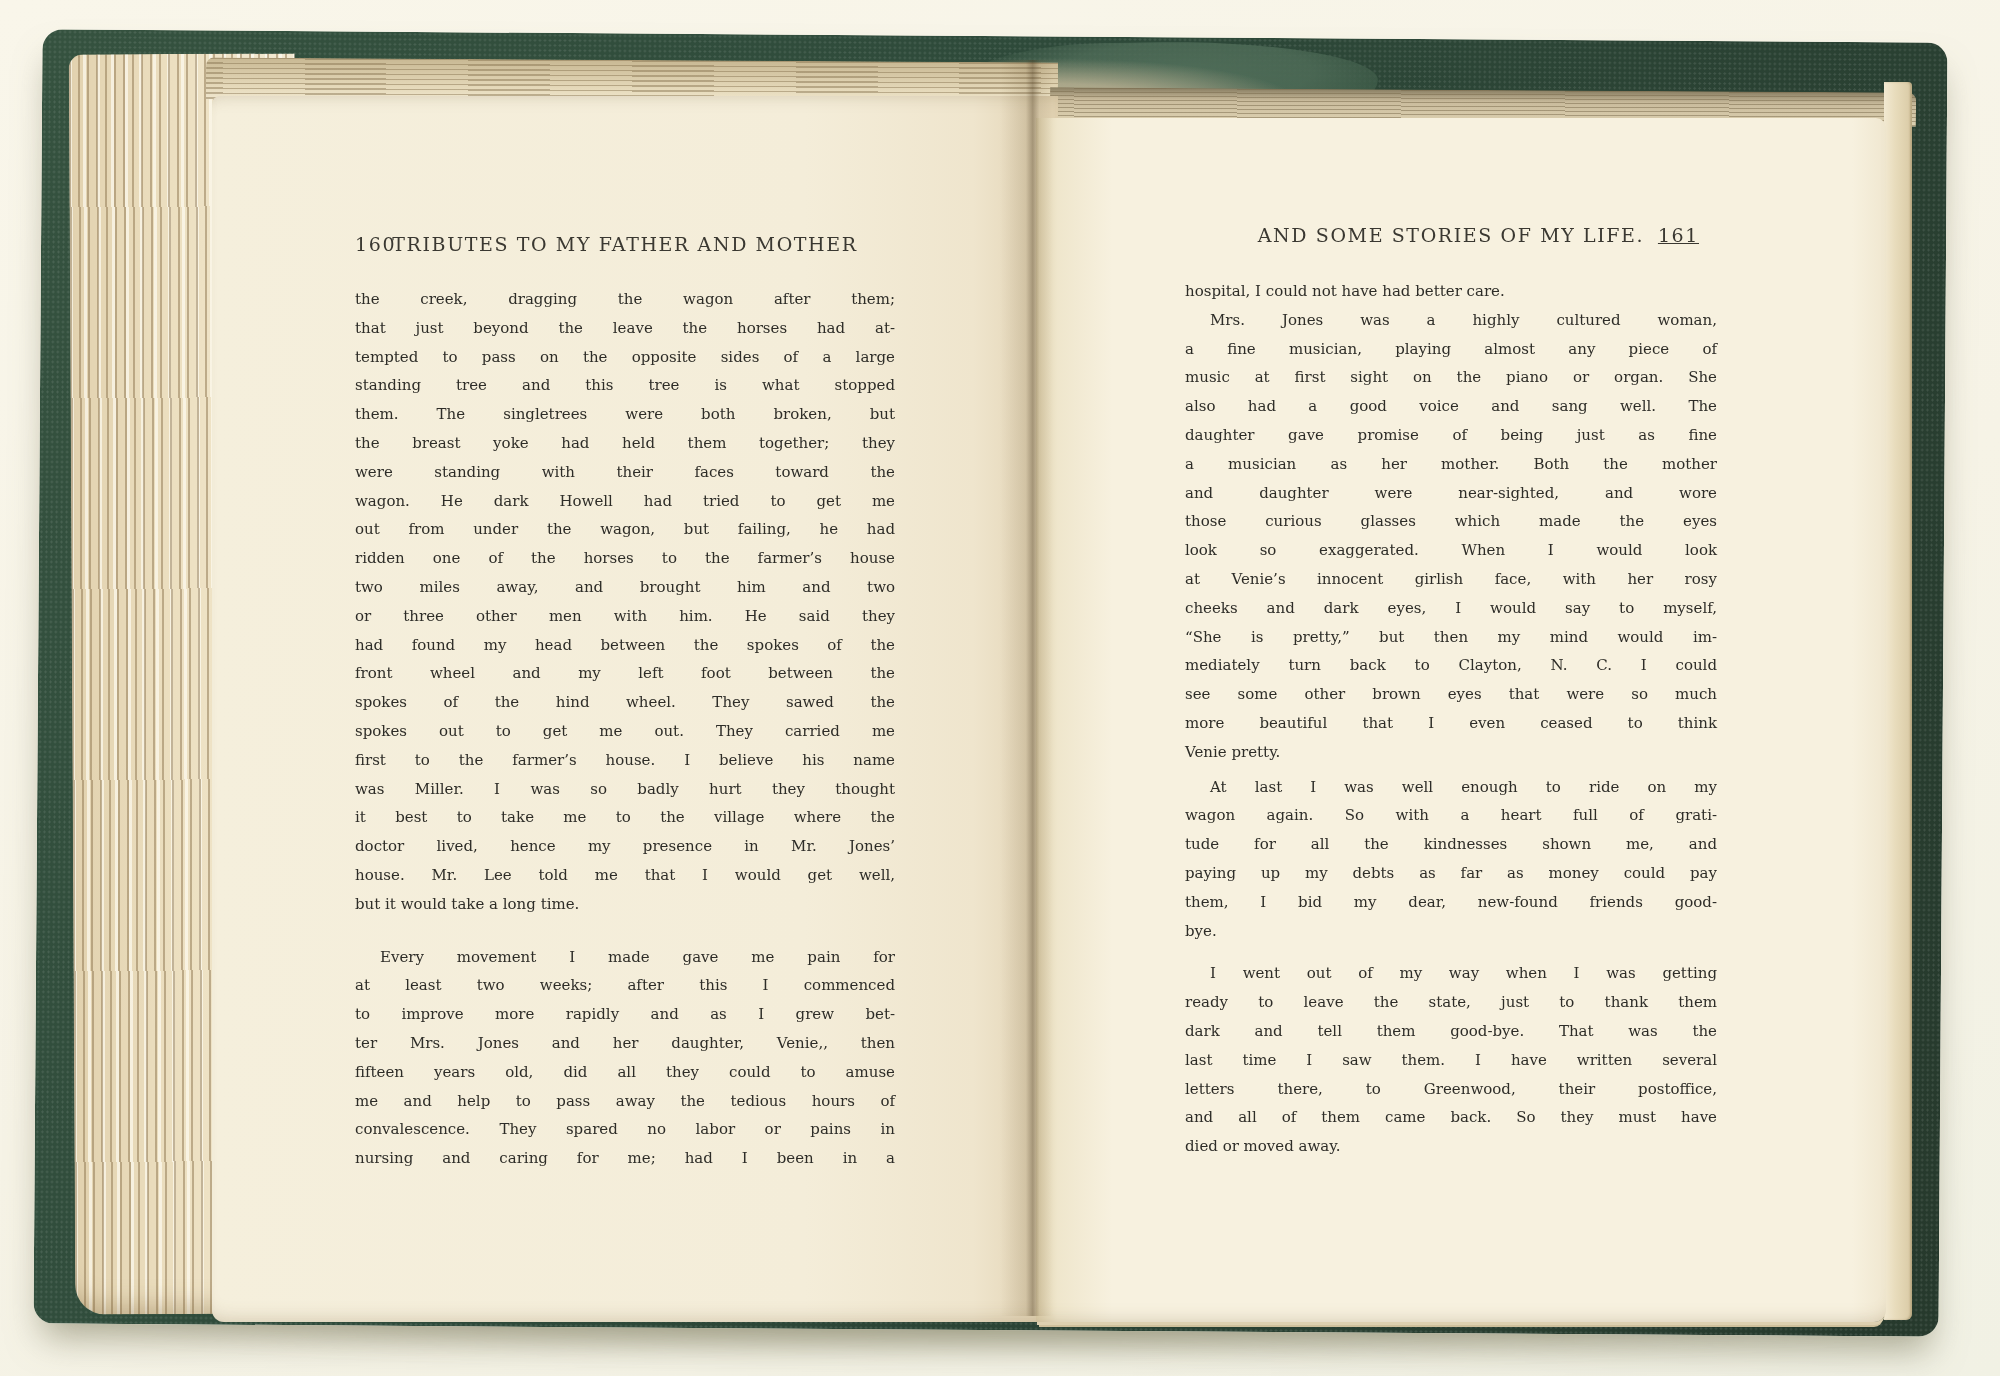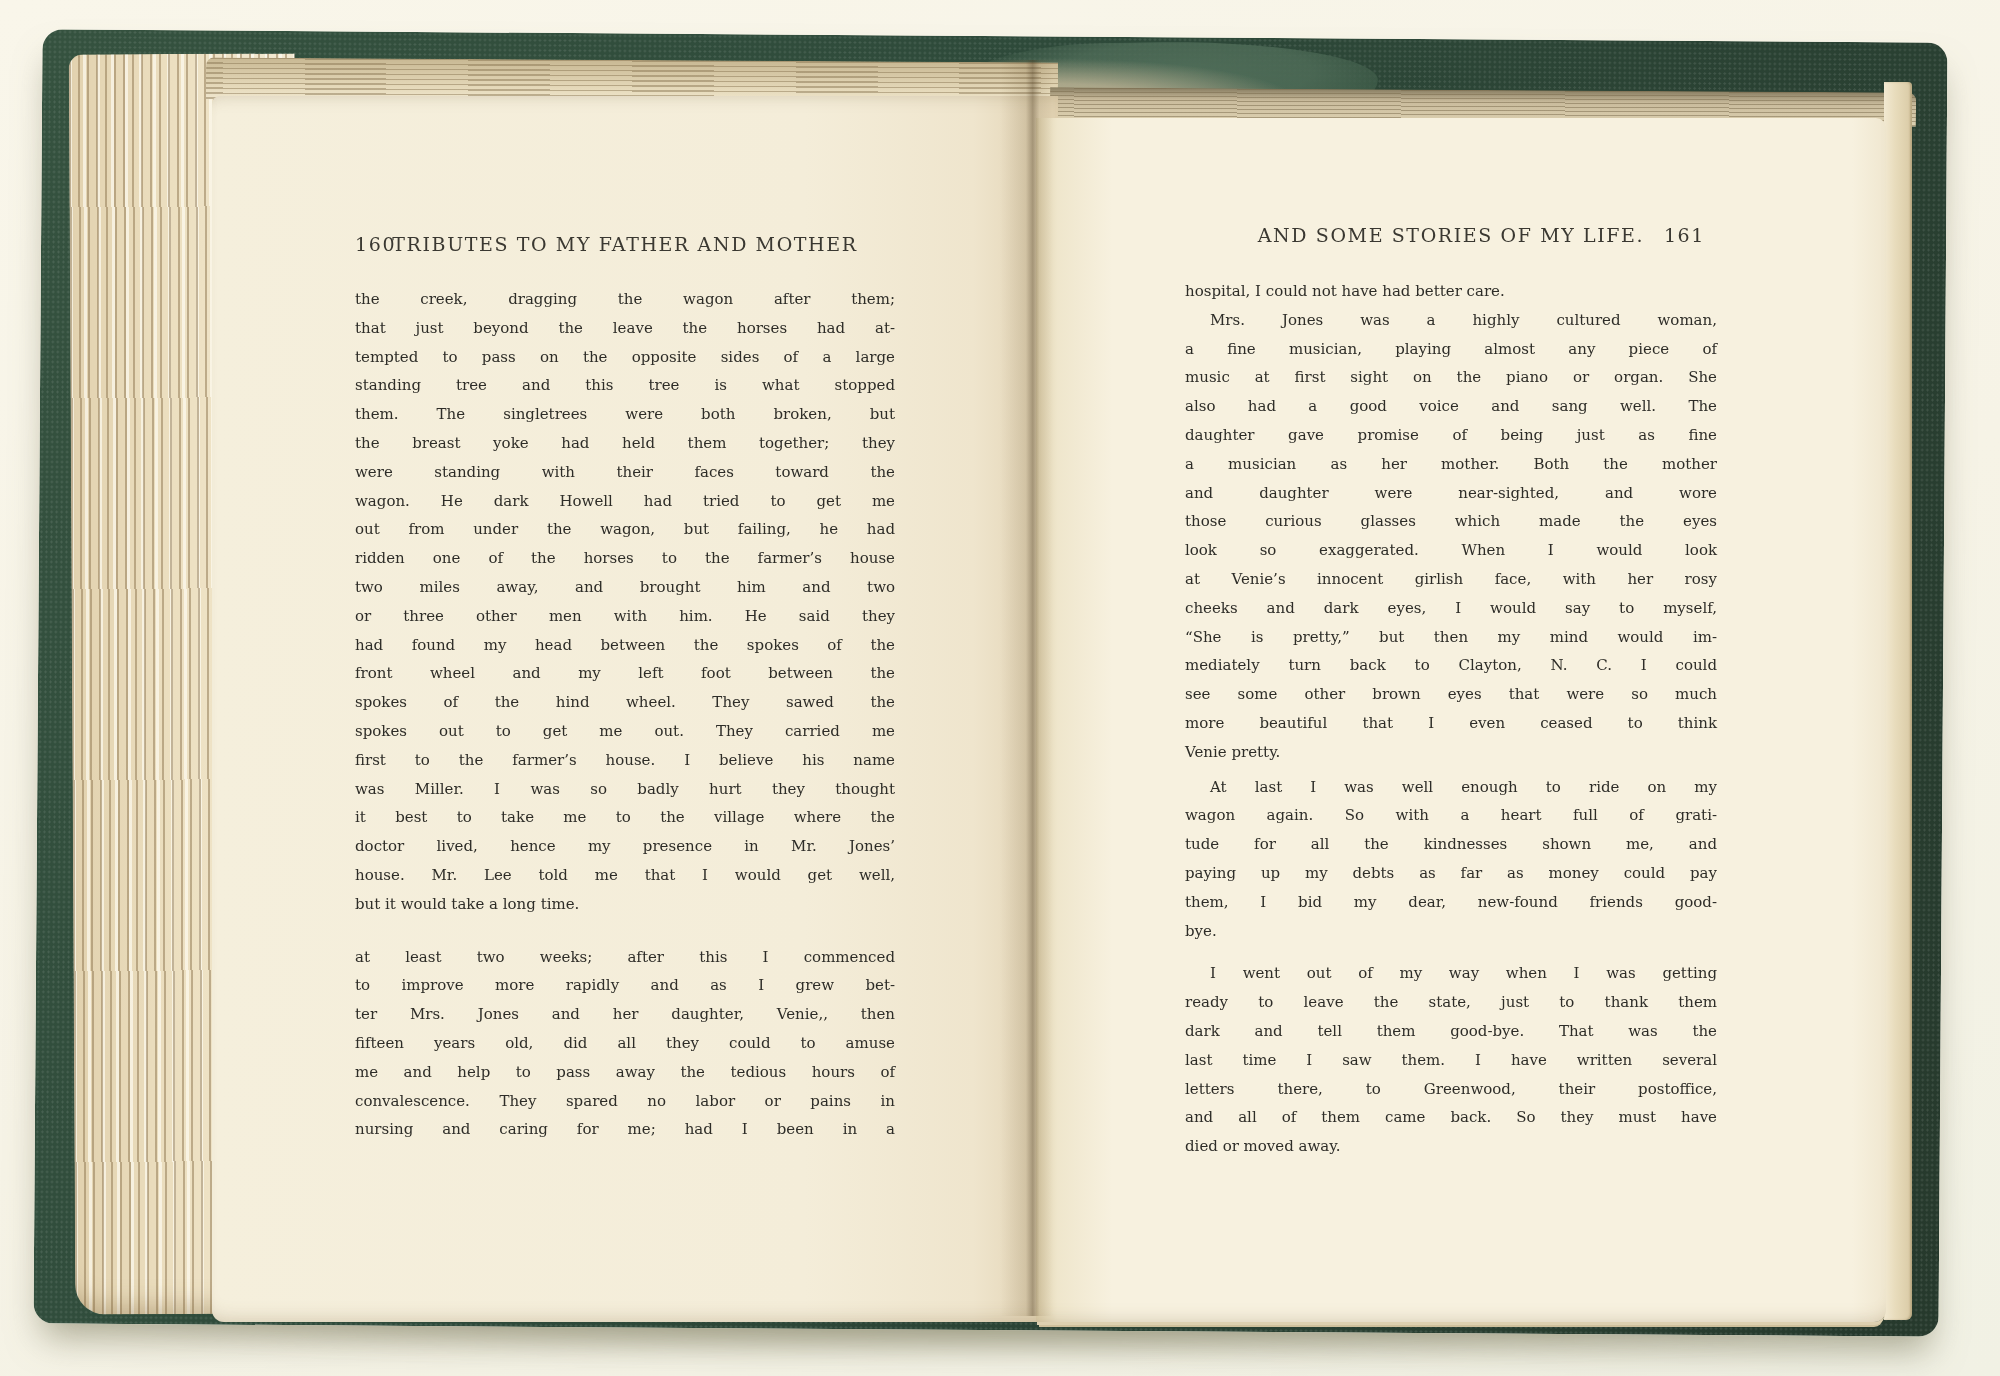--- a/index.html
+++ b/index.html
@@ -95,21 +95,21 @@
     background:linear-gradient(90deg,rgba(110,88,50,0) 0%,rgba(110,88,50,.16) 34%,rgba(78,60,32,.42) 43%,rgba(110,88,50,.12) 52%,rgba(110,88,50,0) 70%);
   }
 
   
   .running{position:relative;font-size:19px;letter-spacing:1.6px;color:#3a3831;}
   .page-left .running{margin:137px 0 3px 143px;width:540px;height:24px;}
   .page-right .running{margin:106px 0 0 149px;width:532px;height:24px;}
   .running .title{display:block;text-align:center;}
   .running .num{position:absolute;top:0;}
   .running .num.l{left:0;}
-  .running .num.r{right:12px;}
+  .running .num.r{right:18px;text-decoration:underline;}
 
   .body-text{position:absolute;font-size:15px;line-height:28.8px;}
   .page-left .body-text{left:143px;top:189px;width:540px;}
   .page-right .body-text{left:149px;top:159px;width:532px;}
   .line{
     height:28.8px;overflow:visible;
     text-align:justify;text-align-last:justify;
     white-space:normal;
   }
   .line.indent{text-indent:25px;}
@@ -151,20 +151,21 @@
           <div class="line">spokes of the hind wheel.  They sawed the</div>
           <div class="line">spokes out to get me out.  They carried me</div>
           <div class="line">first to the farmer’s house.  I believe his name</div>
           <div class="line">was Miller.  I was so badly hurt they thought</div>
           <div class="line">it best to take me to the village where the</div>
           <div class="line">doctor lived, hence my presence in Mr. Jones’</div>
           <div class="line">house.  Mr. Lee told me that I would get well,</div>
           <div class="line pend">but it would take a long time.</div>
         </div>
         <div class="para" style="margin-top: 24px;">
+          <div class="line indent">Every movement I made gave me pain for</div>
           <div class="line">at least two weeks; after this I commenced</div>
           <div class="line">to improve more rapidly and as I grew bet-</div>
           <div class="line">ter Mrs. Jones and her daughter, Venie,, then</div>
           <div class="line">fifteen years old, did all they could to amuse</div>
           <div class="line">me and help to pass away the tedious hours of</div>
           <div class="line">convalescence. They spared no labor or pains in</div>
           <div class="line">nursing and caring for me; had I been in a</div>
         </div>
       </div>
   </div>

